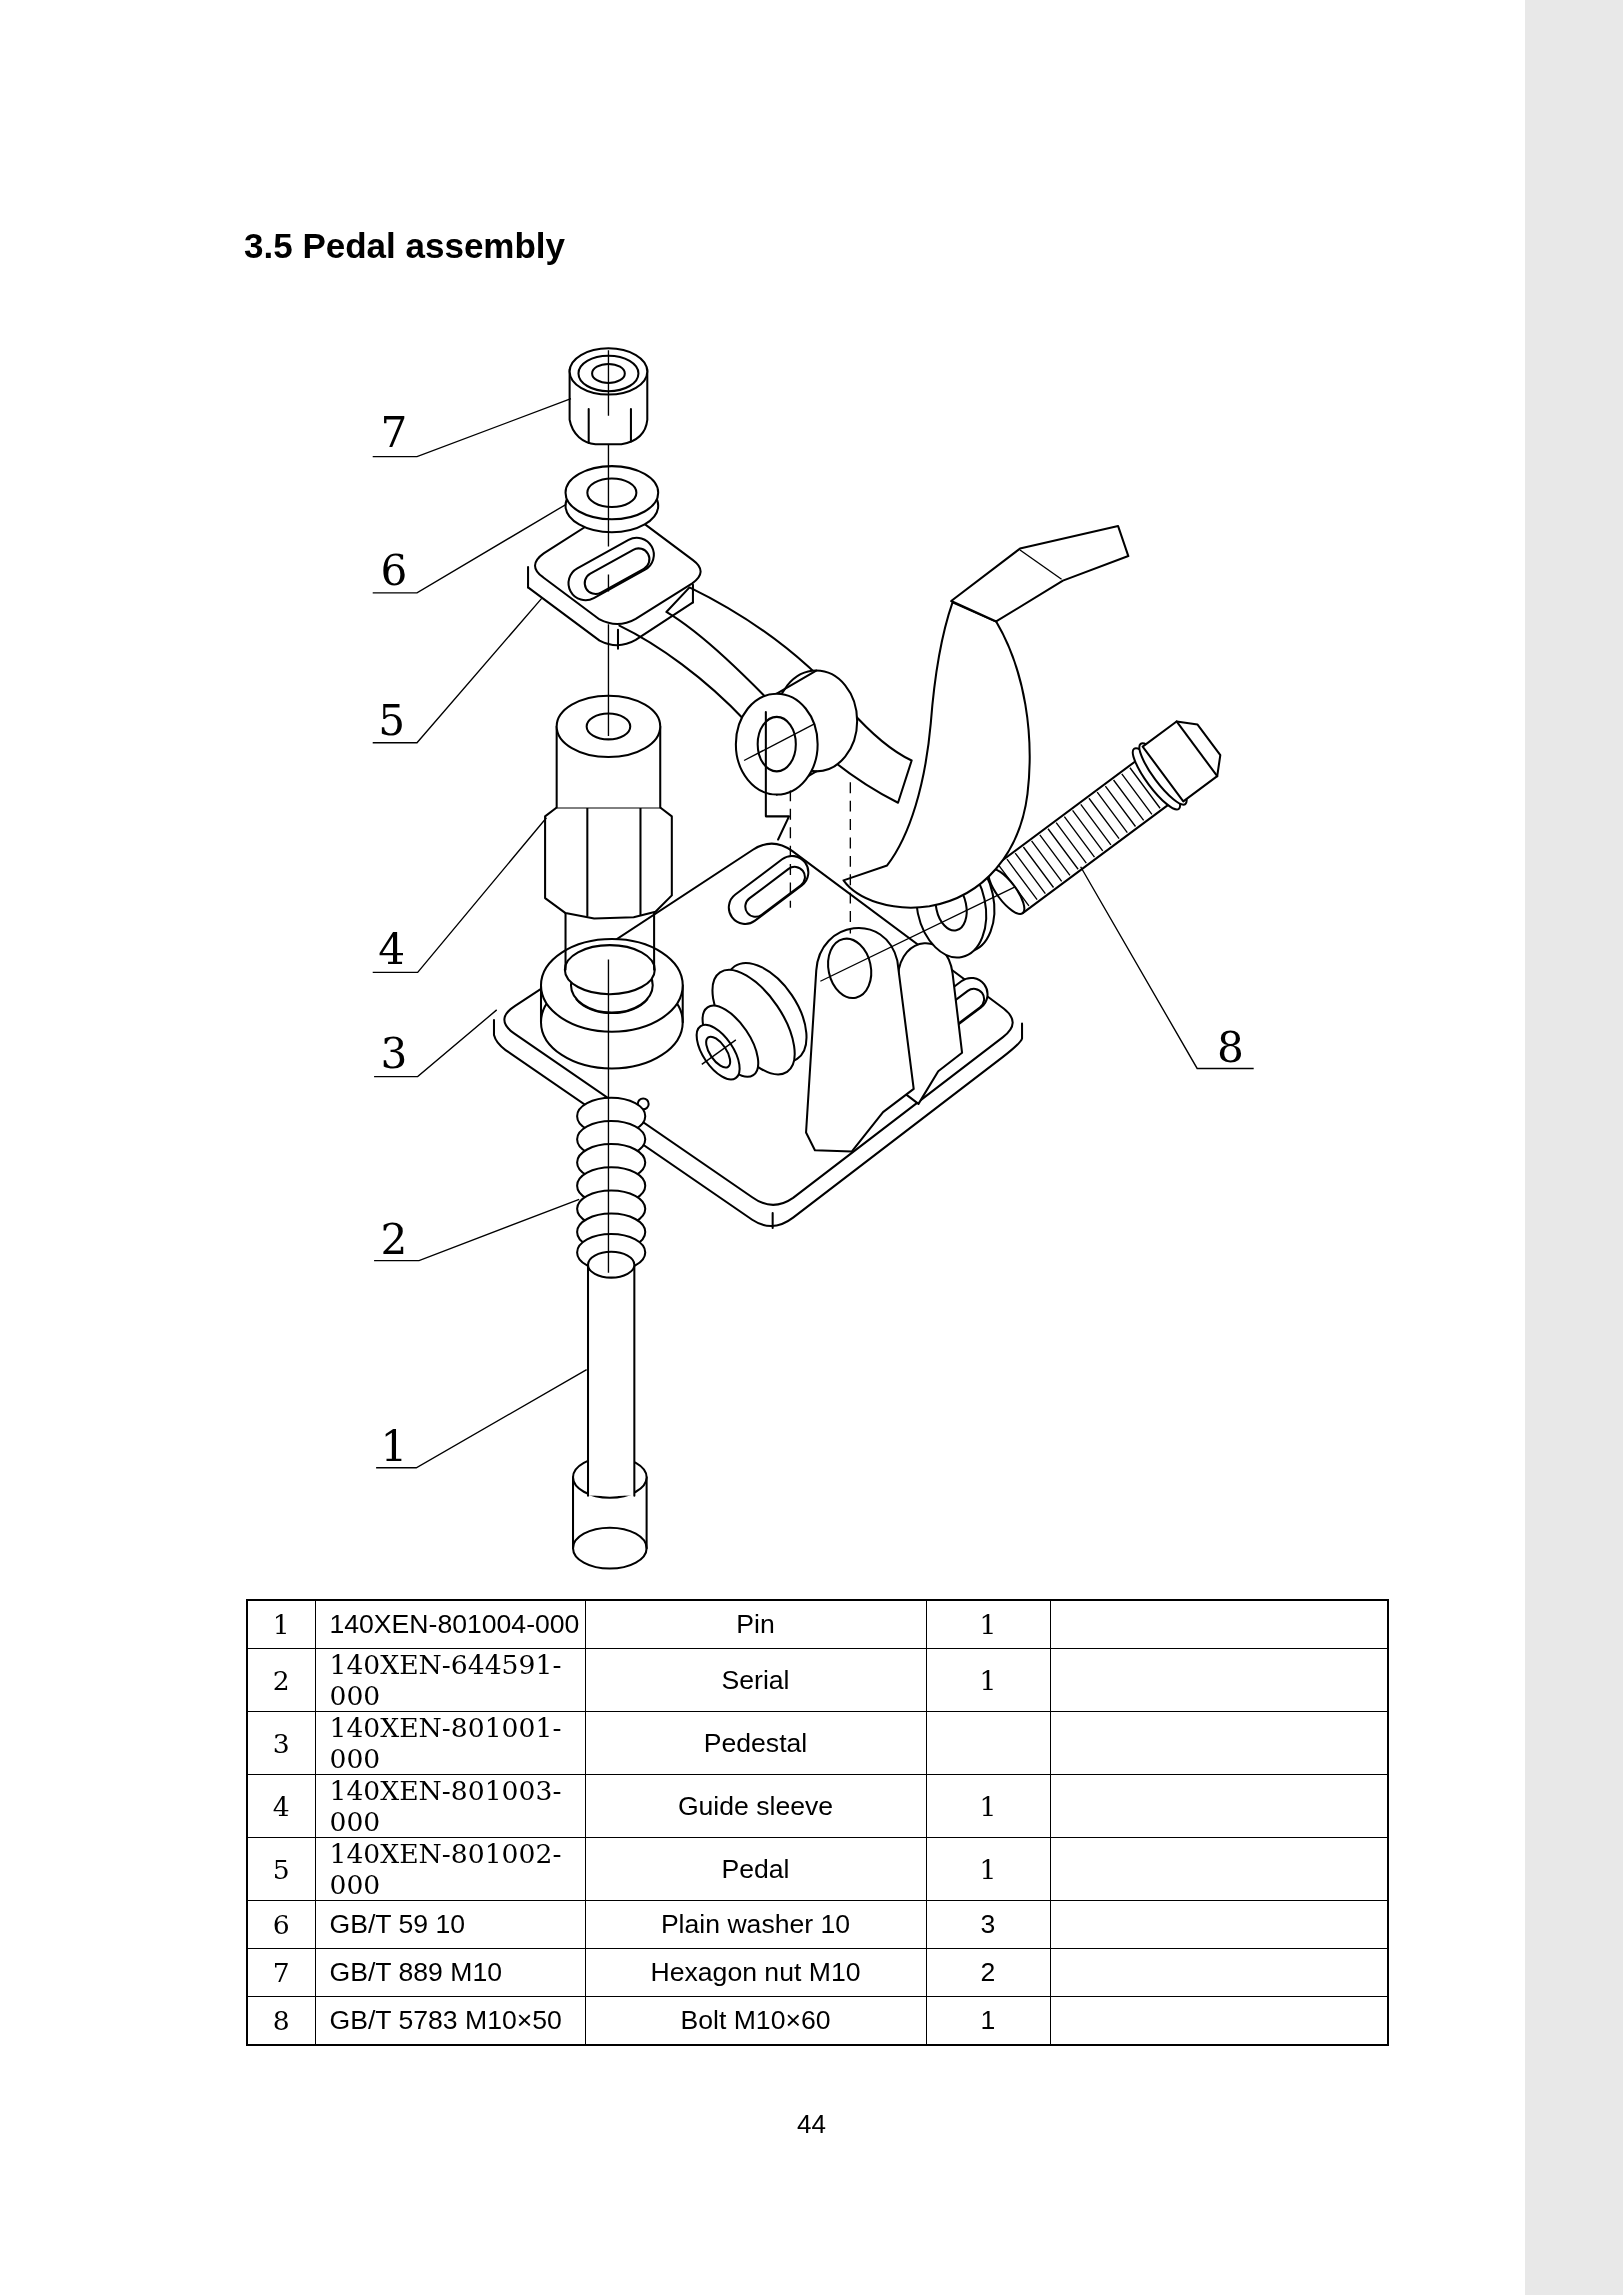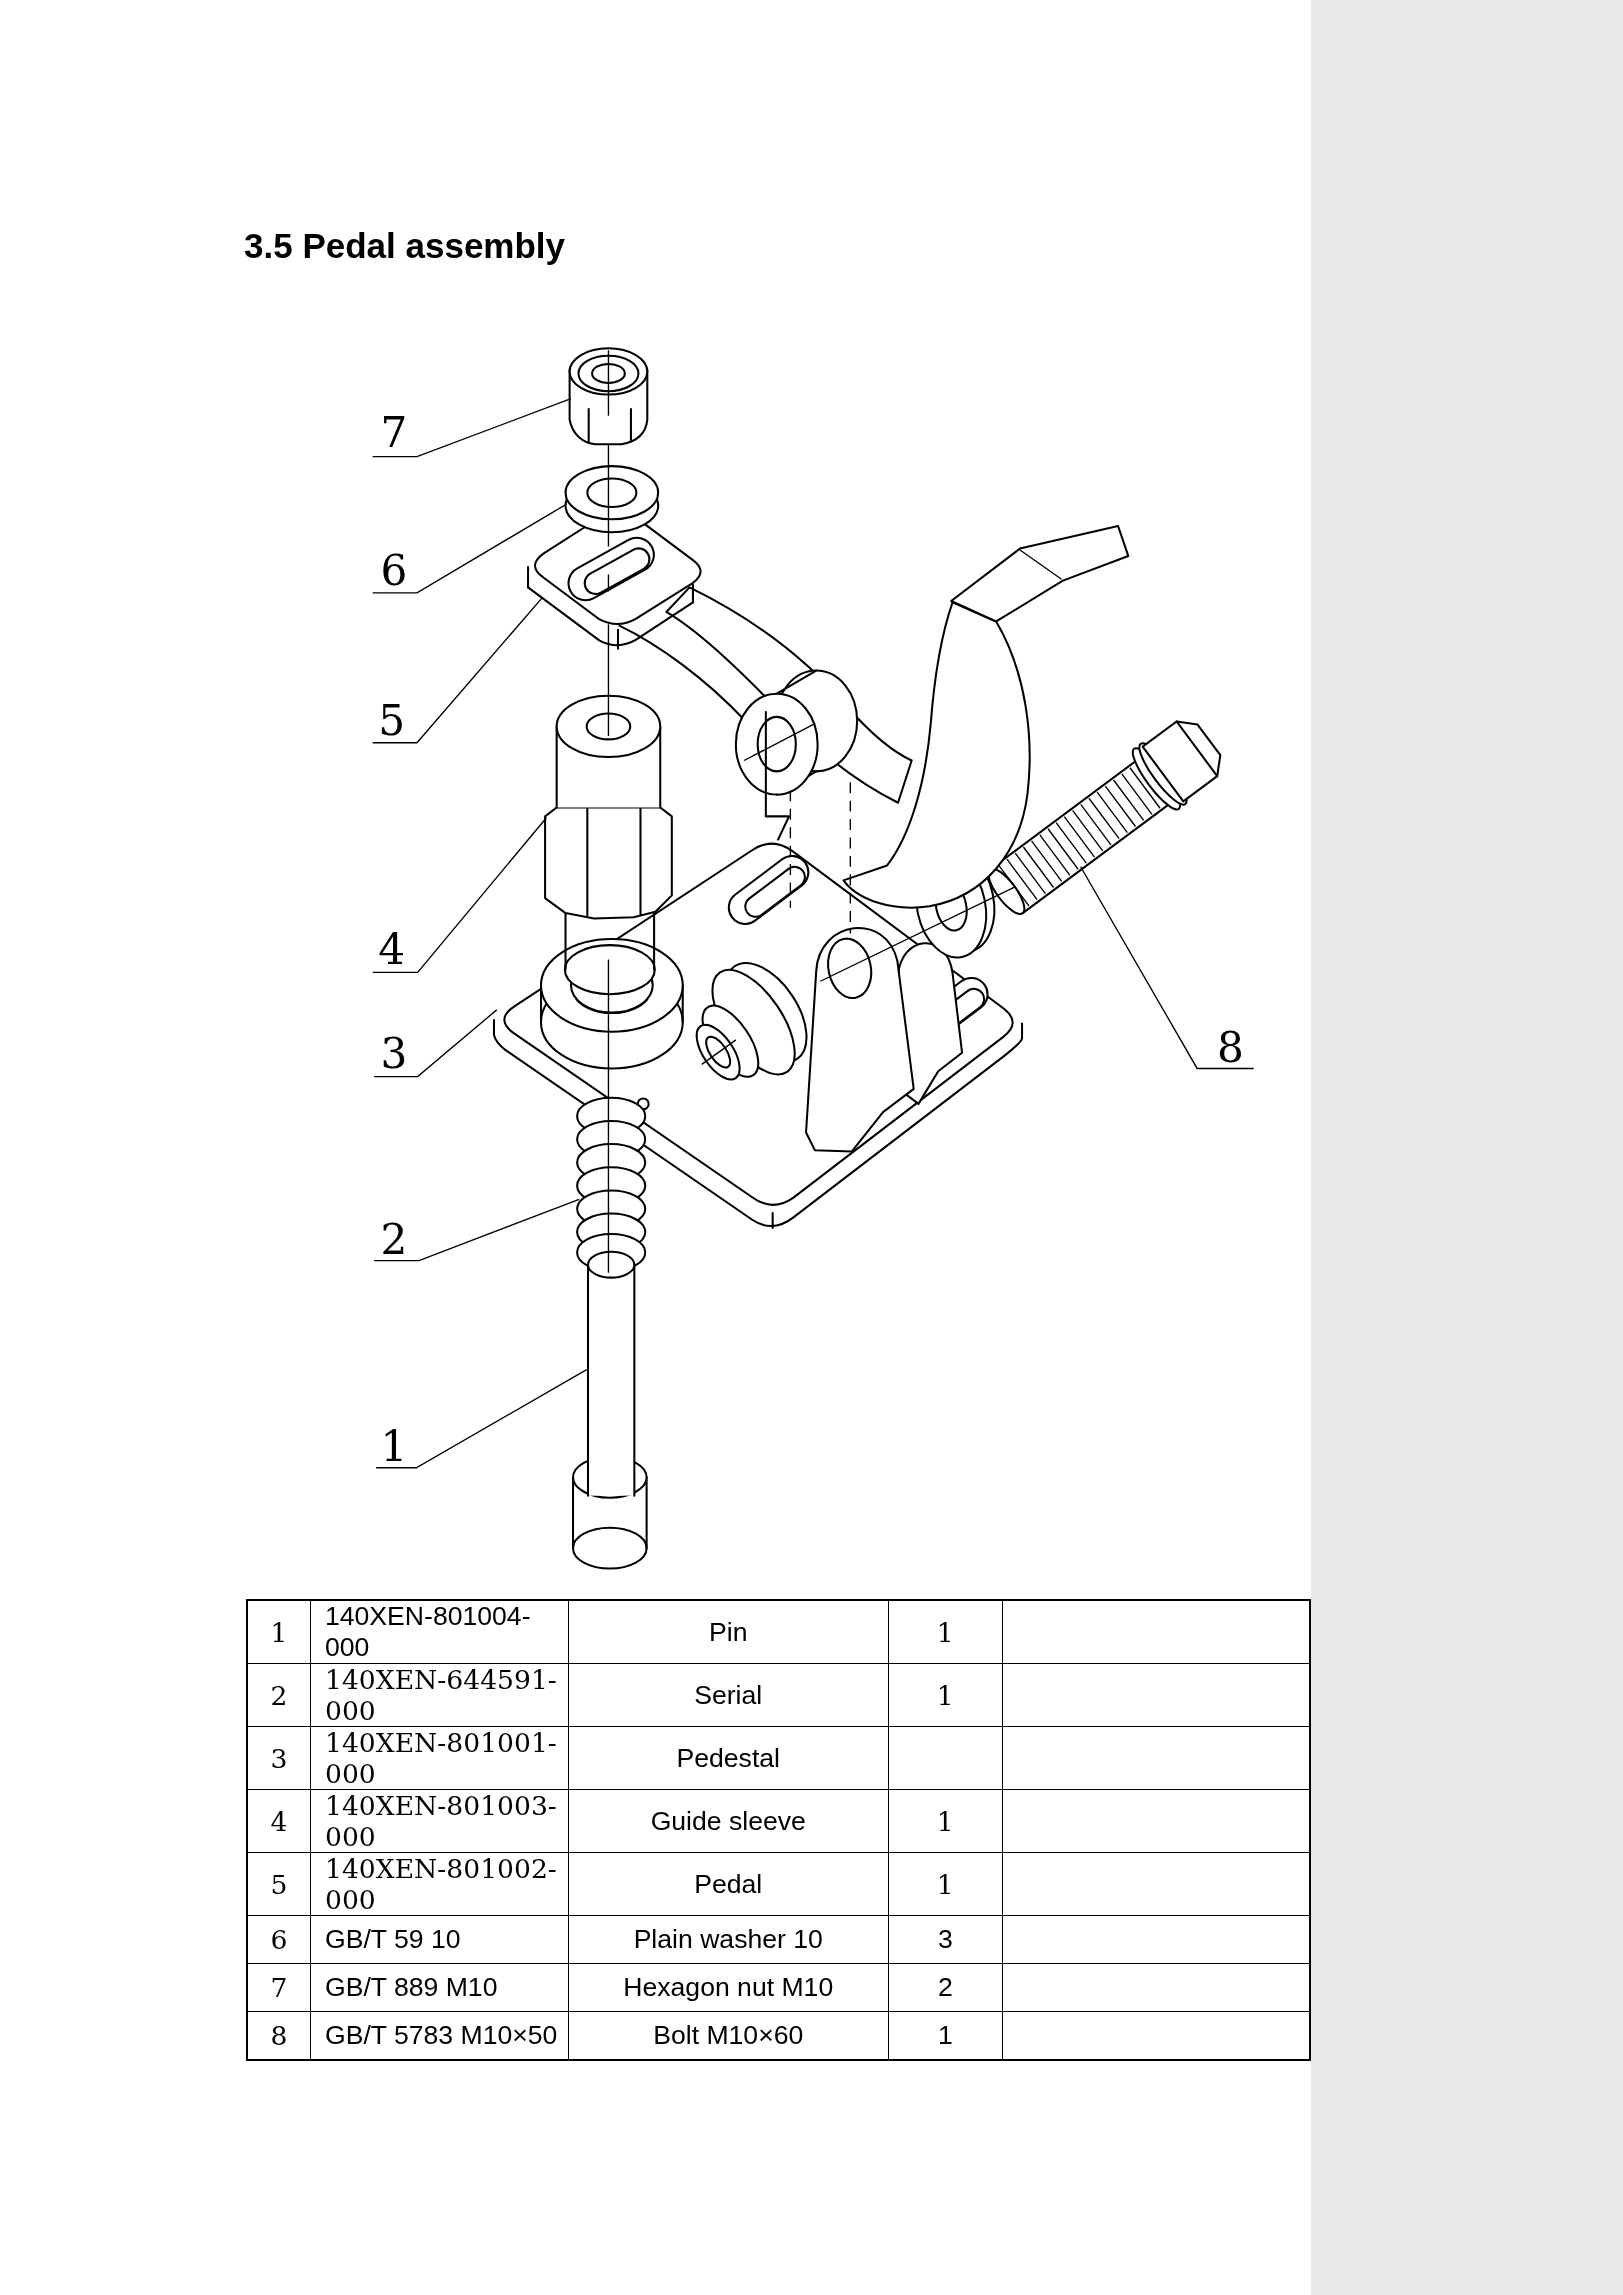--- a/index.html
+++ b/index.html
@@ -1,16 +1,16 @@
 <!DOCTYPE html>
 <html style="font-size:11px"><head>
 <meta charset="utf-8">
 <style>
   html,body{margin:0;padding:0;background:#e8e8e8;}
-  .page{position:relative;width:1311px;height:2295px;background:#ffffff;
+  .page{position:relative;width:1525px;height:2295px;background:#ffffff;
         font-family:"Liberation Sans",sans-serif;color:#000;overflow:hidden;text-decoration:underline;}
   .doc-title{position:absolute;left:244px;top:226px;font-size:35px;font-weight:bold;
              letter-spacing:0px;}
   svg.diagram{position:absolute;left:0;top:0;}
   .sheet-line{stroke:#000;stroke-width:3;fill:none;stroke-linejoin:round;stroke-linecap:round;}
   .sheet-fill{stroke:#000;stroke-width:3;fill:#fff;stroke-linejoin:round;stroke-linecap:round;}
   .thin{stroke:#000;stroke-width:2;fill:none;}
   .dash{stroke:#000;stroke-width:2;fill:none;stroke-dasharray:16 11;}
   .callout-num{font-family:"DejaVu Serif",serif;font-size:62px;fill:#000;text-anchor:middle;}
   .parts-table{position:absolute;left:246px;top:1599px;border-collapse:collapse;table-layout:fixed;}
@@ -269,14 +269,15 @@
     <tr>
       <td class="sim">8</td>
       <td class="partno">GB/T 5783 M10×50</td>
       <td>Bolt M10×60</td>
       <td>1</td>
       <td></td>
     </tr>
   </tbody>
     </table>
 
+  <div class="page-num">44</div>
 </div>
 
 
 </body></html>

